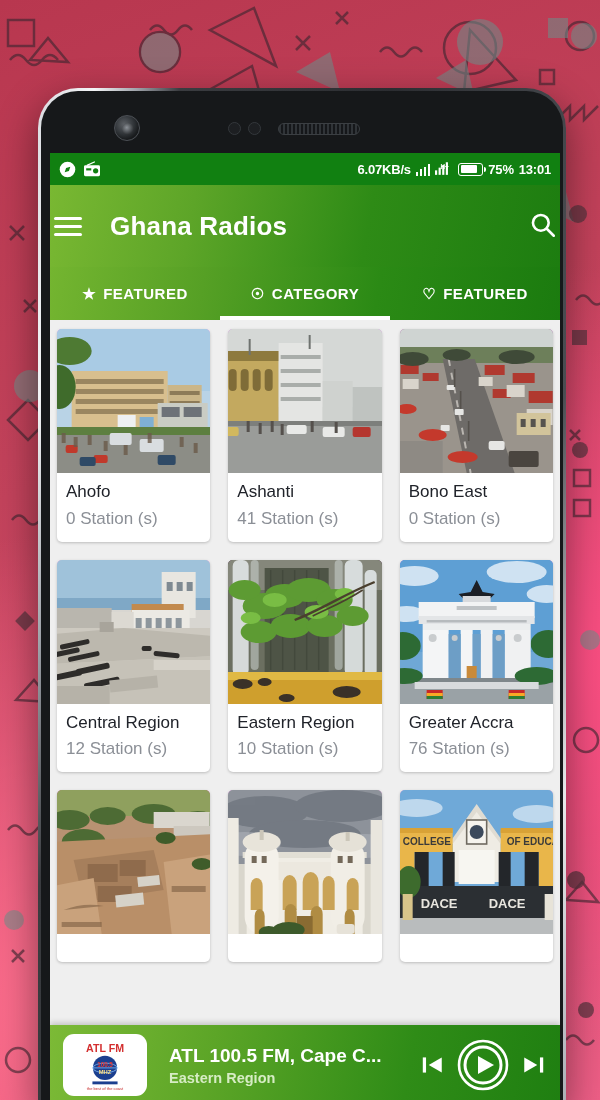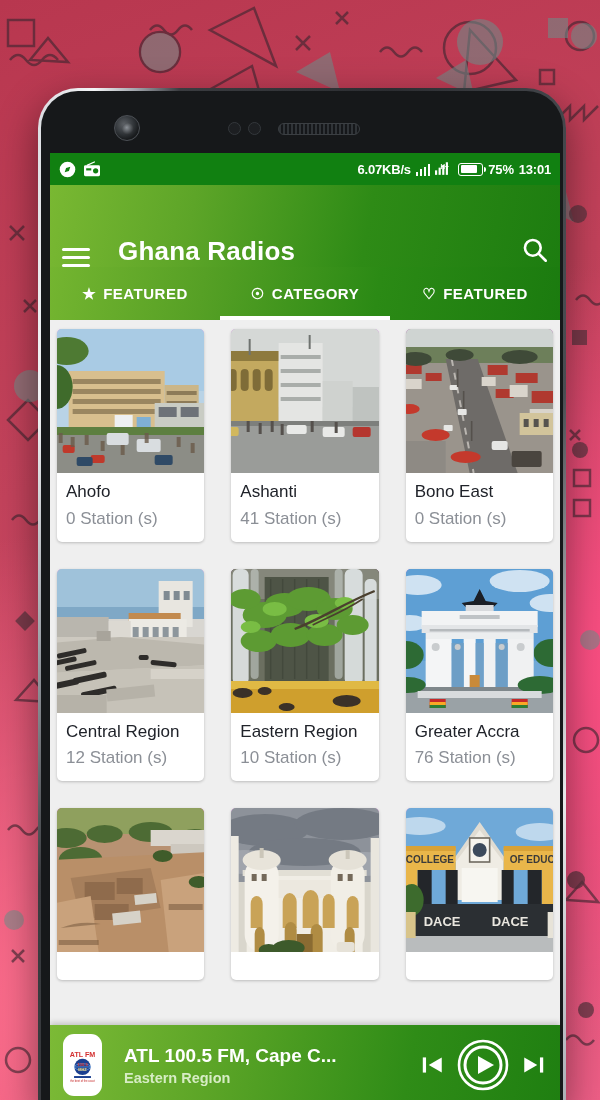--- a/index.html
+++ b/index.html
@@ -72,21 +72,21 @@
   .bars { display:flex; align-items:flex-end; gap:1.5px; height:13px; }
   .bars i { width:2.5px; background:#fff; display:block; }
   .bars i:nth-child(1){height:4px}.bars i:nth-child(2){height:6.5px}
   .bars i:nth-child(3){height:9px}.bars i:nth-child(4){height:12px}
   .batt { width:25px; height:13px; border:1.7px solid #fff; border-radius:3px; position:relative; }
   .batt:after{content:"";position:absolute;right:-4px;top:3.5px;width:2.5px;height:5px;background:#fff;border-radius:0 2px 2px 0;}
   .batt em{position:absolute;left:1.5px;top:1.5px;bottom:1.5px;width:70%;background:#fff;border-radius:1px;display:block;}
 
   
   .appbar {
-    height:82px; display:flex; align-items:flex-end; padding:0 12px;
+    height:82px; display:flex; align-items:center; padding:0 4px;
     background:linear-gradient(100deg,#79b832 0%,#5da528 28%,#2e8b16 62%,#1d7d10 100%);
     color:#fff;
   }
   .hamburger { width:28px; display:flex; flex-direction:column; gap:5px; cursor:pointer; }
   .hamburger span { height:3px; background:#fff; border-radius:2px; display:block; }
   .app-title { font-size:26px; font-weight:bold; margin-left:28px; letter-spacing:.2px; }
   .search-btn { margin-left:auto; cursor:pointer; }
 
   
   .tabs {
@@ -98,39 +98,39 @@
     flex:1; display:flex; align-items:center; justify-content:center; gap:7px;
     color:#fff; font-size:15px; font-weight:bold; letter-spacing:.5px; cursor:pointer;
   }
   .tab .t-ico { font-size:15px; line-height:1; }
   .tab-indicator {
     position:absolute; left:170px; width:170px; bottom:0; height:4px; background:#fff;
   }
 
   
   .content { position:relative; height:785px; background:#efefef; overflow:hidden; padding:9px 7px 0; }
-  .grid { display:grid; grid-template-columns:repeat(3,1fr); gap:27px; }
+  .grid { display:grid; grid-template-columns:repeat(3,1fr); gap:18px; }
   .card {
     background:#fff; border-radius:5px; overflow:hidden;
     box-shadow:0 1px 3px rgba(0,0,0,.22);
   }
   .card .thumb { width:100%; height:144px; position:relative; overflow:hidden; background:#d946ef; }
   .card .meta { padding:9px 9px 13px; }
   .card .c-title { font-size:17px; color:#20232a; line-height:1.22; }
   .card .c-sub { font-size:17px; color:#8b8f96; margin-top:6px; }
 
   
   .player {
     position:absolute; left:0; right:0; bottom:0; height:80px;
     background:linear-gradient(100deg,#7cba36 0%,#5ca527 32%,#2f8c17 70%,#1f7f11 100%);
     display:flex; align-items:center; padding:0 13px; color:#fff;
     box-shadow:0 -2px 6px rgba(0,0,0,.2);
   }
   .logo {
-    width:39px; height:62px; border-radius:11px; background:#fff; flex:none;
+    width:84px; height:62px; border-radius:11px; background:#fff; flex:none;
     display:flex; align-items:center; justify-content:center; position:relative; overflow:hidden;
   }
   .p-text { margin-left:22px; min-width:0; flex:1; }
   .p-title { font-size:19px; font-weight:bold; white-space:nowrap; overflow:hidden; }
   .p-sub { font-size:14.5px; font-weight:bold; color:#d6ecc4; margin-top:3px; }
   .p-ctrls { display:flex; align-items:center; gap:12px; flex:none; }
   .p-btn { cursor:pointer; display:flex; align-items:center; justify-content:center; }
   .play-big { width:52px; height:52px; }
 </style>
 </head>

